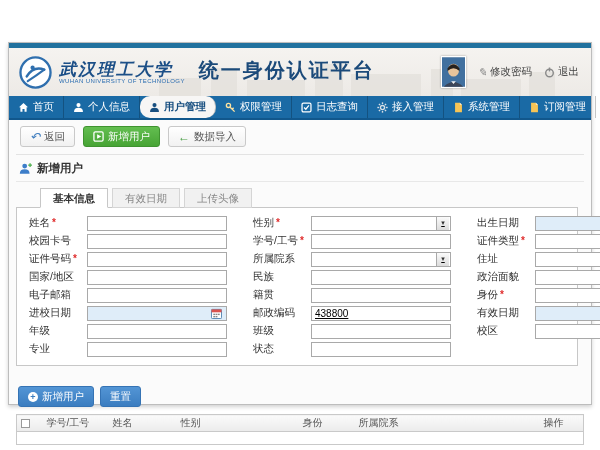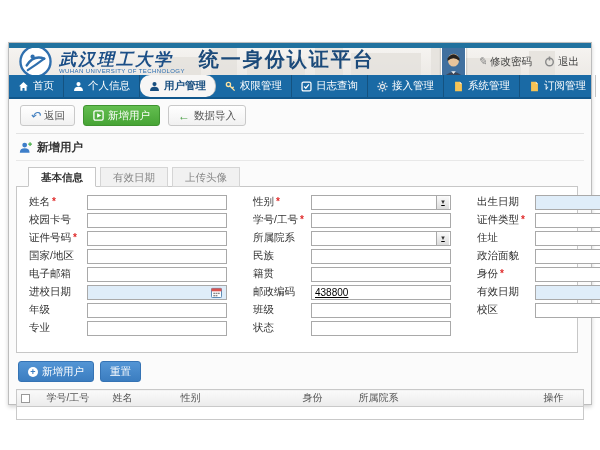--- a/index.html
+++ b/index.html
@@ -4,21 +4,21 @@
 <style>
   * { margin:0; padding:0; box-sizing:border-box; }
   body { width:600px; height:450px; background:#fff; font-family:"Liberation Sans", sans-serif; position:relative; overflow:hidden; }
 
   .window { position:absolute; left:8px; top:42px; width:584px; height:363px;
             border:1px solid #bdbdbd; background:#fbfbfb; box-shadow:0 2px 4px rgba(0,0,0,.18); }
 
   .topbar { height:5px; background:#20719e; }
 
   
-  header { height:27px; background:linear-gradient(#f5f3f0,#edeae6); position:relative; overflow:hidden;
+  header { height:48px; background:linear-gradient(#f5f3f0,#edeae6); position:relative; overflow:hidden;
            display:flex; align-items:center; padding:0 12px 0 10px; }
   .skyline { position:absolute; left:150px; bottom:0; opacity:.9; }
   .logo { width:33px; height:33px; flex:none; z-index:1; }
   .brand-text { margin-left:7px; z-index:1; }
   .brand-cn { font-family:"DejaVu Serif", serif; font-style:italic; font-weight:bold; font-size:17px;
               color:#1c4f87; letter-spacing:2px; line-height:18px; }
   .brand-en { font-size:6px; color:#2a6cb0; letter-spacing:.4px; }
   .platform { margin-left:14px; font-size:20px; font-weight:bold; color:#1b4a7a; letter-spacing:2px; z-index:1; padding-bottom:4px; }
   .user-area { margin-left:auto; display:flex; align-items:center; gap:6px; z-index:1; }
   .avatar { width:25px; height:32px; border:1px solid #fff; box-shadow:0 0 2px rgba(0,0,0,.35); flex:none; }
@@ -38,26 +38,26 @@
   .btn { display:inline-flex; align-items:center; gap:4px; height:21px; padding:0 9px; font-size:10.5px;
          border-radius:3px; cursor:pointer; }
   .btn-light { background:linear-gradient(#ffffff,#f1f1f1); border:1px solid #c9c9c9; color:#555; }
   .btn-green { background:linear-gradient(#63be50,#47a435); border:1px solid #3f9330; color:#fff; }
   .arrow-back { color:#3a7abd; font-size:12px; line-height:10px; }
   .arrow-import { color:#4a9f45; font-size:12px; font-weight:bold; line-height:10px; }
 
   .section-title { display:flex; align-items:center; gap:5px; padding:6px 3px 5px; border-bottom:1px solid #e8e8e8;
                    font-size:11.5px; font-weight:bold; color:#333; }
 
-  .tabs { display:flex; gap:4px; margin:6px 0 0 0; position:relative; z-index:2;padding-left:12px; }
+  .tabs { display:flex; gap:4px; margin:6px 0 0 12px; position:relative; z-index:2;padding-left:12px; }
   .tab { padding:0 12px; height:20px; line-height:19px; font-size:10.5px; cursor:pointer;
          border:1px solid #d5d5d5; background:#f1f1f1; color:#888; }
   .tab.active { background:#fff; border-color:#c7c7c7; border-bottom-color:#fff; color:#333; font-weight:bold; margin-bottom:-1px; }
 
-  .panel { border:1px solid #c7c7c7; background:#fff; margin:-1px 6px 0 0; padding:7px 12px 16px; }
+  .panel { border:1px solid #c7c7c7; background:#fff; margin:-1px 6px 12px 0; padding:7px 12px 8px; }
   .fgrid { display:grid; grid-template-columns:1fr 1.06fr 1fr; column-gap:26px; row-gap:2px; }
   .field { display:flex; align-items:center; height:16px; }
   .flabel { width:58px; flex:none; font-size:10.5px; color:#333; white-space:nowrap; }
   .star { color:#e02b2b; margin-left:2px; font-size:10px; }
   .ipt { flex:1; height:15px; border:1px solid #a9a9a9; background:#fff; font-size:10px; padding:0 3px;
          font-family:"Liberation Sans", sans-serif; position:relative; min-width:0;text-decoration:underline; }
   span.ipt { display:inline-flex; align-items:center; justify-content:flex-end; }
   .sel .caret { width:13px; height:13px; margin-right:-2px; background:linear-gradient(#fbfbfb,#dcdcdc);
                 border-left:1px solid #a9a9a9; font-style:normal; font-size:7px; color:#333;
                 display:flex; align-items:center; justify-content:center; }

